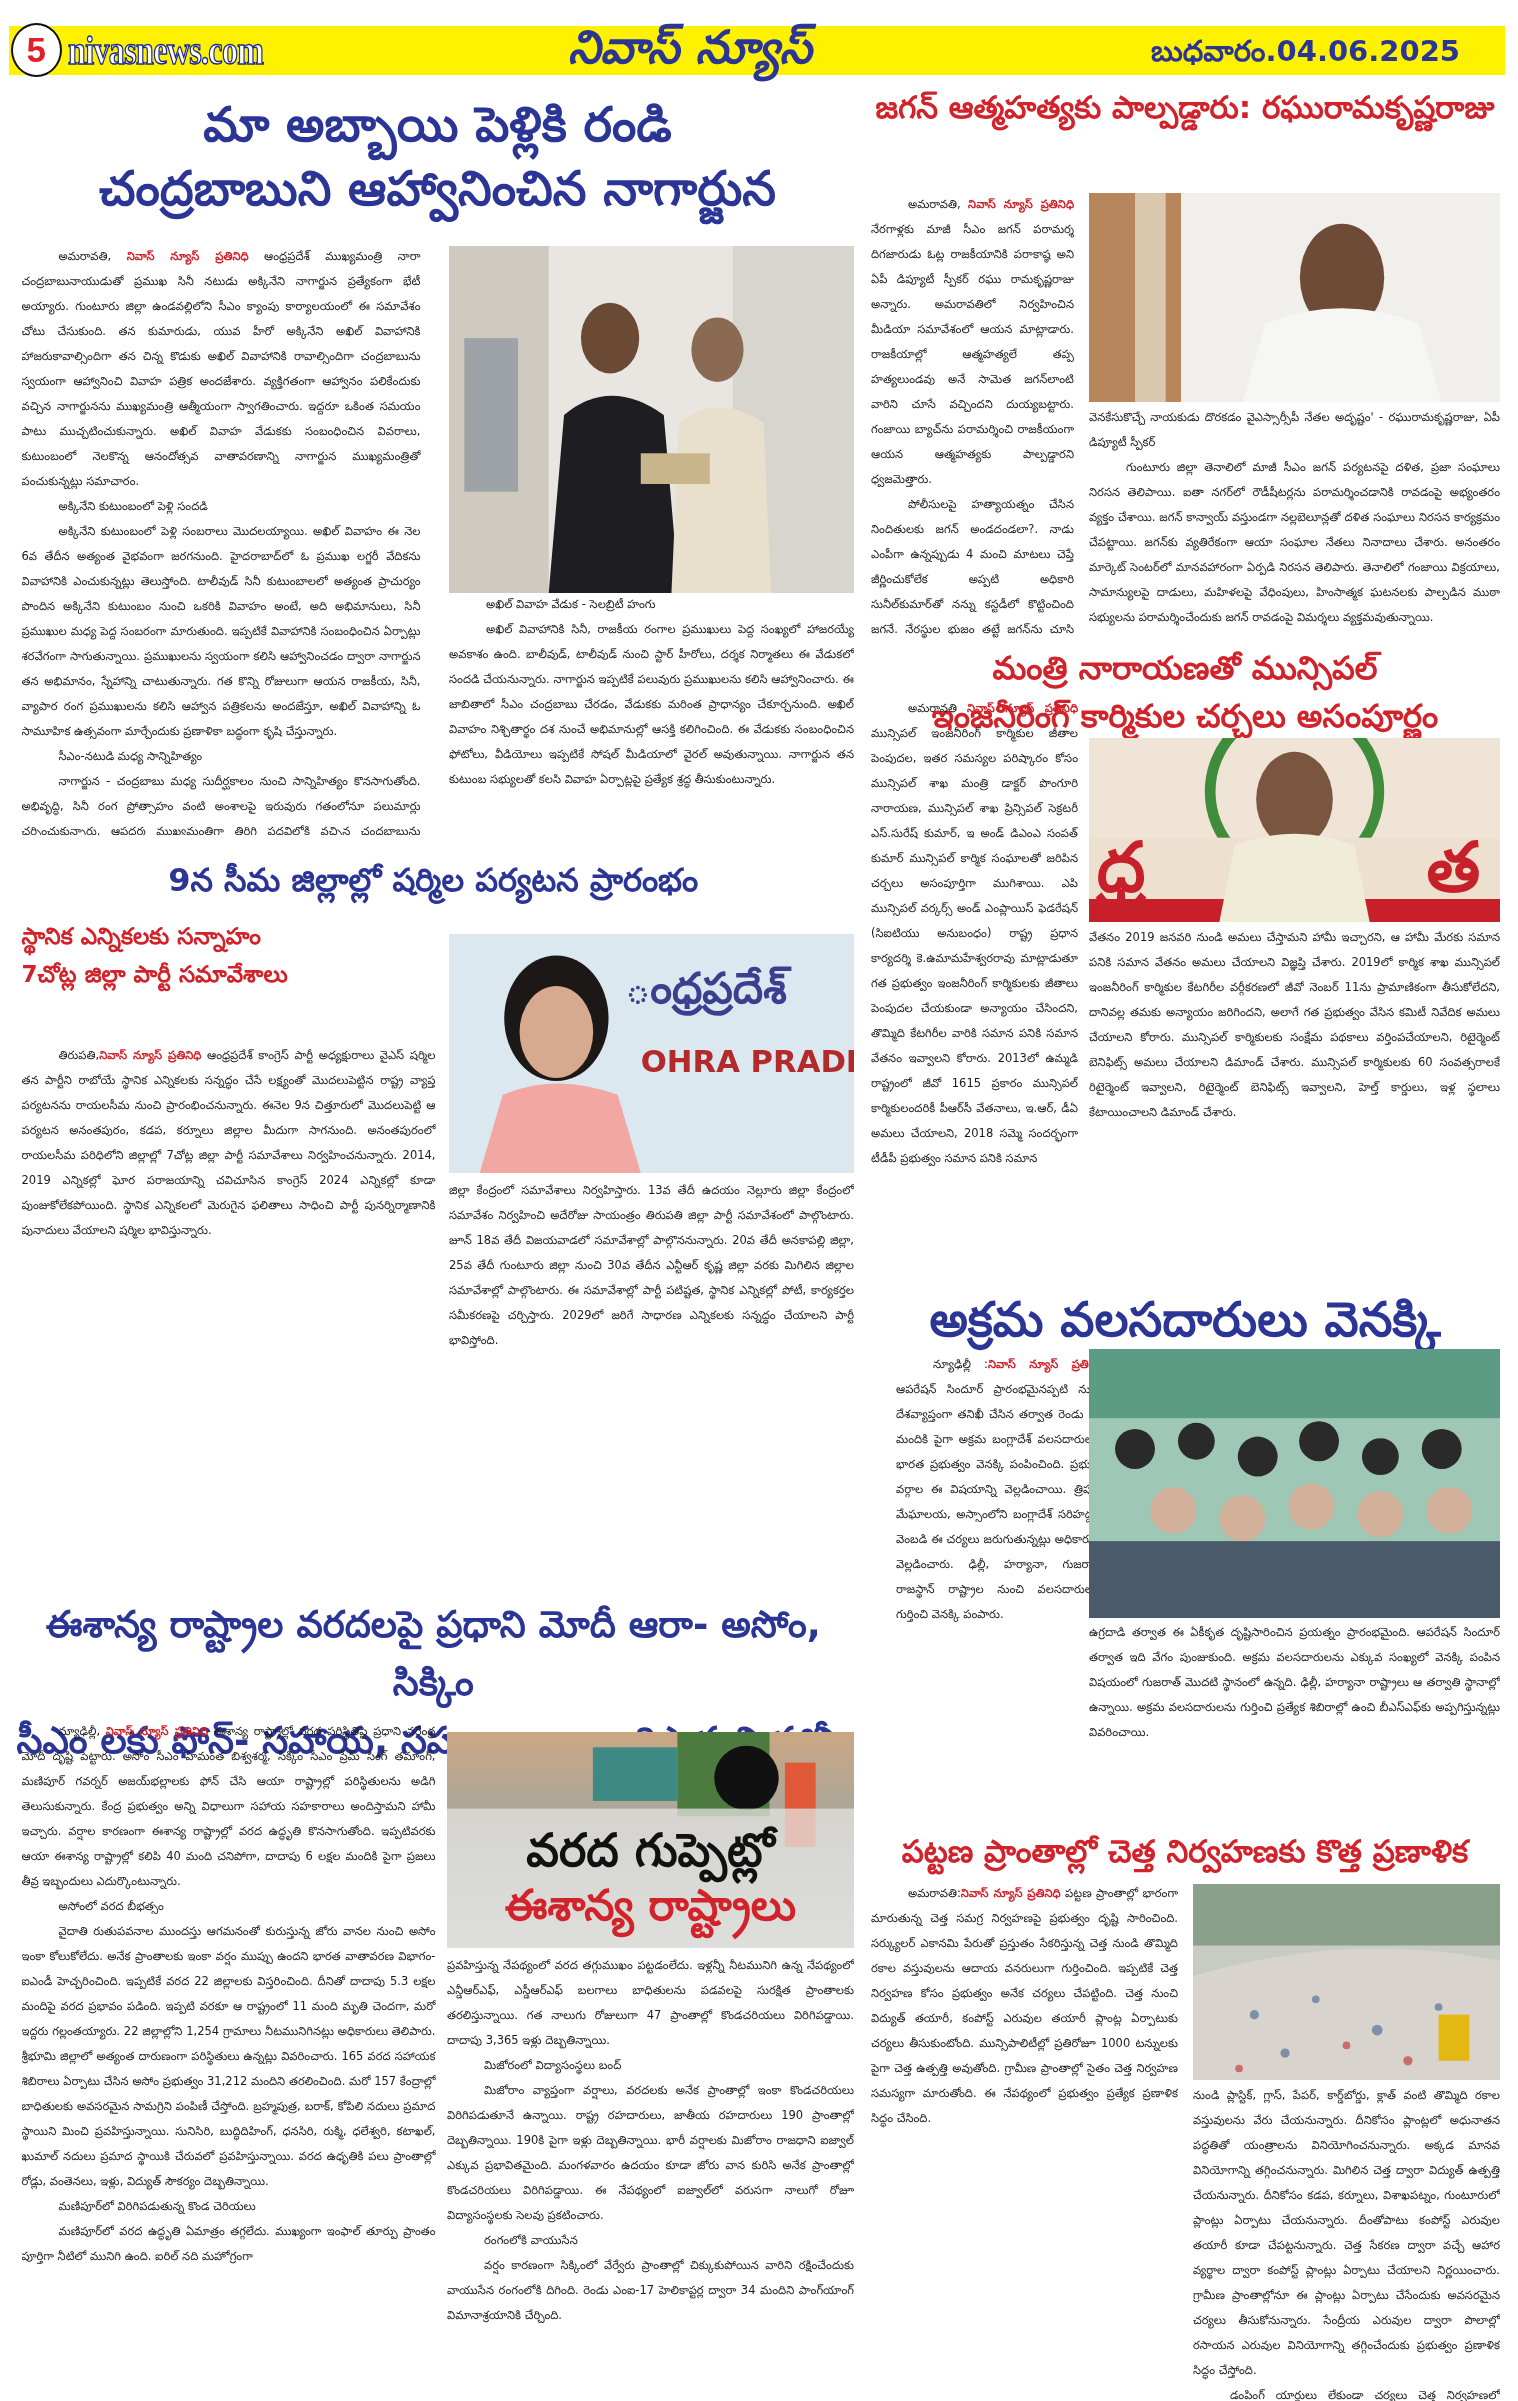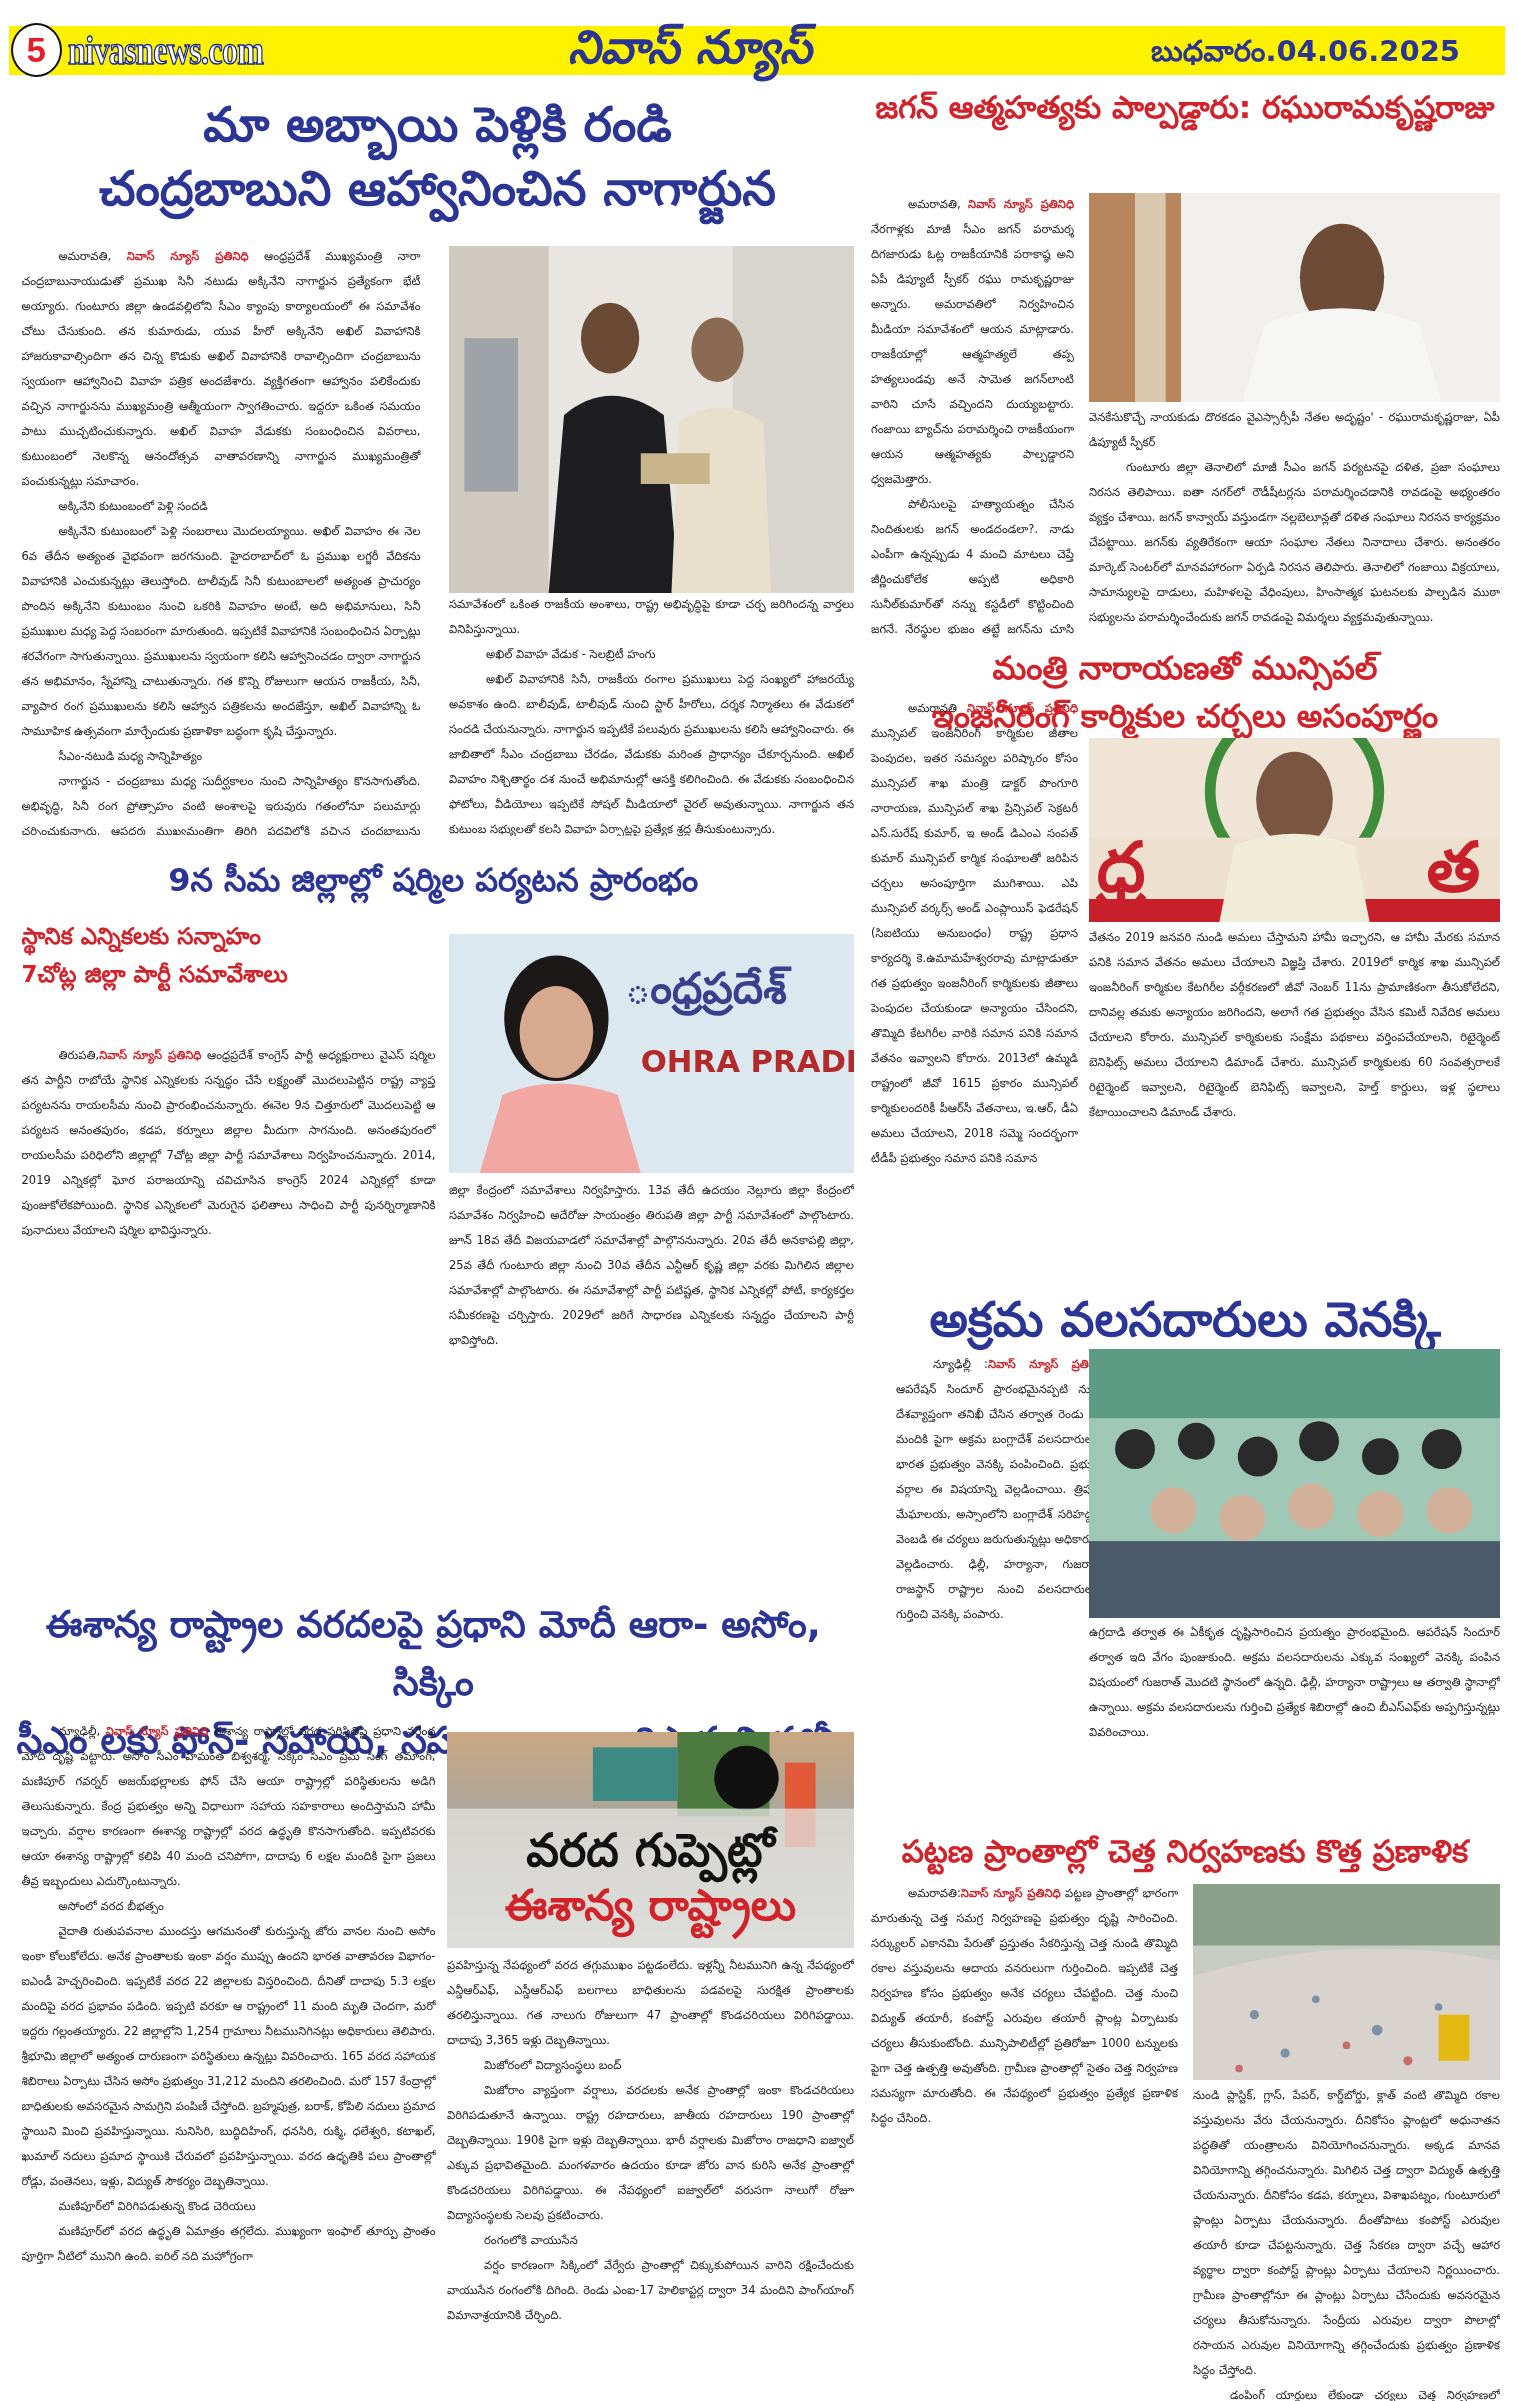--- a/index.html
+++ b/index.html
@@ -55,21 +55,20 @@
     <rect x="20" y="120" width="70" height="200" fill="#9ea3a8"></rect>
     <rect x="370" y="0" width="158" height="452" fill="#d8d4ce"></rect>
     <ellipse cx="210" cy="120" rx="38" ry="46" fill="#6b4a35"></ellipse>
     <path d="M130 452 L150 220 Q210 170 280 220 L300 452 Z" fill="#1e1e22"></path>
     <ellipse cx="350" cy="135" rx="34" ry="42" fill="#8a6a52"></ellipse>
     <path d="M290 452 L300 230 Q350 190 410 230 L420 452 Z" fill="#e8e0cc"></path>
     <rect x="250" y="270" width="90" height="40" fill="#c9b58b"></rect>
   </svg>
 </div>
 <div class="abs body-text" style="left:449px;top:592px;width:405px;height:244px;">
-  <p style="text-indent:0">సమావేశంలో ఒకింత రాజకీయ అంశాలు, రాష్ట్ర అభివృద్ధిపై కూడా చర్చ జరిగిందన్న వార్తలు వినిపిస్తున్నాయి.</p>
   <p class="sub">అఖిల్ వివాహ వేడుక - సెలబ్రిటీ హంగు</p>
   <p>అఖిల్ వివాహానికి సినీ, రాజకీయ రంగాల ప్రముఖులు పెద్ద సంఖ్యలో హాజరయ్యే అవకాశం ఉంది. బాలీవుడ్, టాలీవుడ్ నుంచి స్టార్ హీరోలు, దర్శక నిర్మాతలు ఈ వేడుకలో సందడి చేయనున్నారు. నాగార్జున ఇప్పటికే పలువురు ప్రముఖులను కలిసి ఆహ్వానించారు. ఈ జాబితాలో సీఎం చంద్రబాబు చేరడం, వేడుకకు మరింత ప్రాధాన్యం చేకూర్చనుంది. అఖిల్ వివాహం నిశ్చితార్థం దశ నుంచే అభిమానుల్లో ఆసక్తి కలిగించింది. ఈ వేడుకకు సంబంధించిన ఫోటోలు, వీడియోలు ఇప్పటికే సోషల్ మీడియాలో వైరల్ అవుతున్నాయి. నాగార్జున తన కుటుంబ సభ్యులతో కలసి వివాహ ఏర్పాట్లపై ప్రత్యేక శ్రద్ధ తీసుకుంటున్నారు.</p>
 </div>
 
 <div class="abs headline red" style="left:863px;top:83px;width:644px;font-size:31px;line-height:48px;">
   <div>జగన్ ఆత్మహత్యకు పాల్పడ్డారు: రఘురామకృష్ణరాజు</div>
 </div>
 <div class="abs body-text" style="left:871px;top:192px;width:203px;height:453px;">
   <p><span>అమరావతి,</span> <span class="dateline">నివాస్ న్యూస్ ప్రతినిధి</span> <span>నేరగాళ్లకు మాజీ సీఎం జగన్ పరామర్శ దిగజారుడు ఓట్ల రాజకీయానికి పరాకాష్ఠ అని ఏపీ డిప్యూటీ స్పీకర్ రఘు రామకృష్ణరాజు అన్నారు. అమరావతిలో నిర్వహించిన మీడియా సమావేశంలో ఆయన మాట్లాడారు. రాజకీయాల్లో ఆత్మహత్యలే తప్ప హత్యలుండవు అనే సామెత జగన్‌లాంటి వారిని చూసే వచ్చిందని దుయ్యబట్టారు. గంజాయి బ్యాచ్‌ను పరామర్శించి రాజకీయంగా ఆయన ఆత్మహత్యకు పాల్పడ్డారని ధ్వజమెత్తారు.</span></p>
   <p>పోలీసులపై హత్యాయత్నం చేసిన నిందితులకు జగన్ అండదండలా?. నాడు ఎంపీగా ఉన్నప్పుడు 4 మంచి మాటలు చెప్తే జీర్ణించుకోలేక అప్పటి అధికారి సునీల్‌కుమార్‌తో నన్ను కస్టడీలో కొట్టించింది జగనే. నేరస్థుల భుజం తట్టే జగన్‌ను చూసి జాలిపడడం తప్ప చేయగలిగేదేమీ లేదు. నేరగాళ్లను</p>

